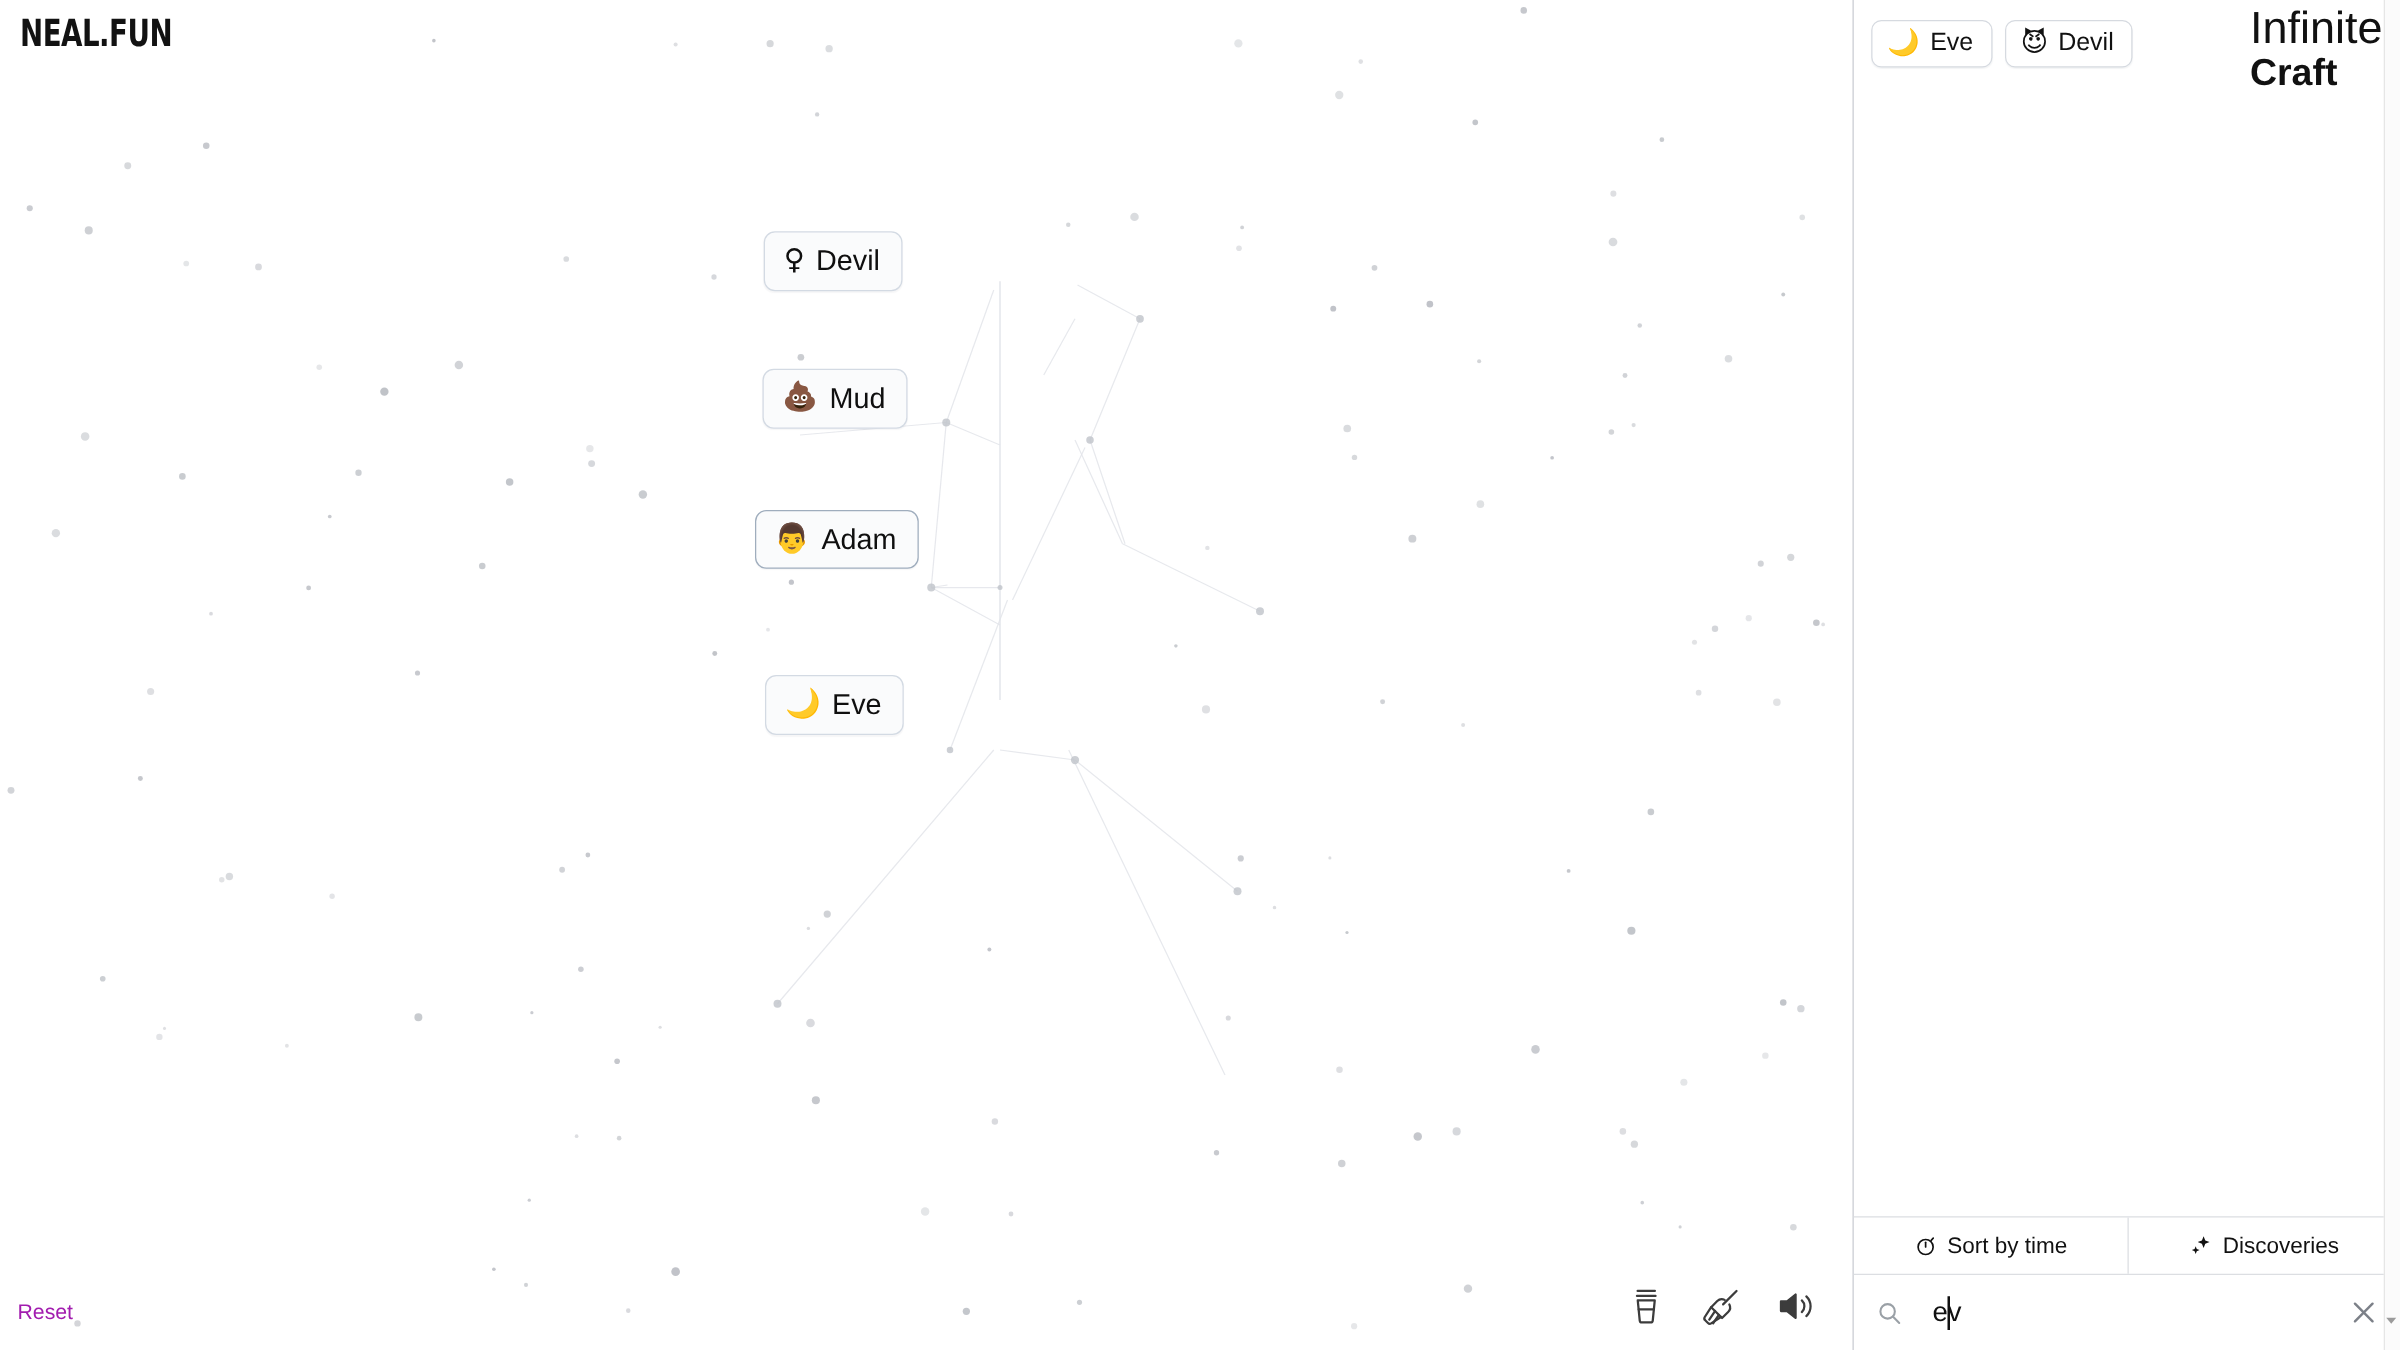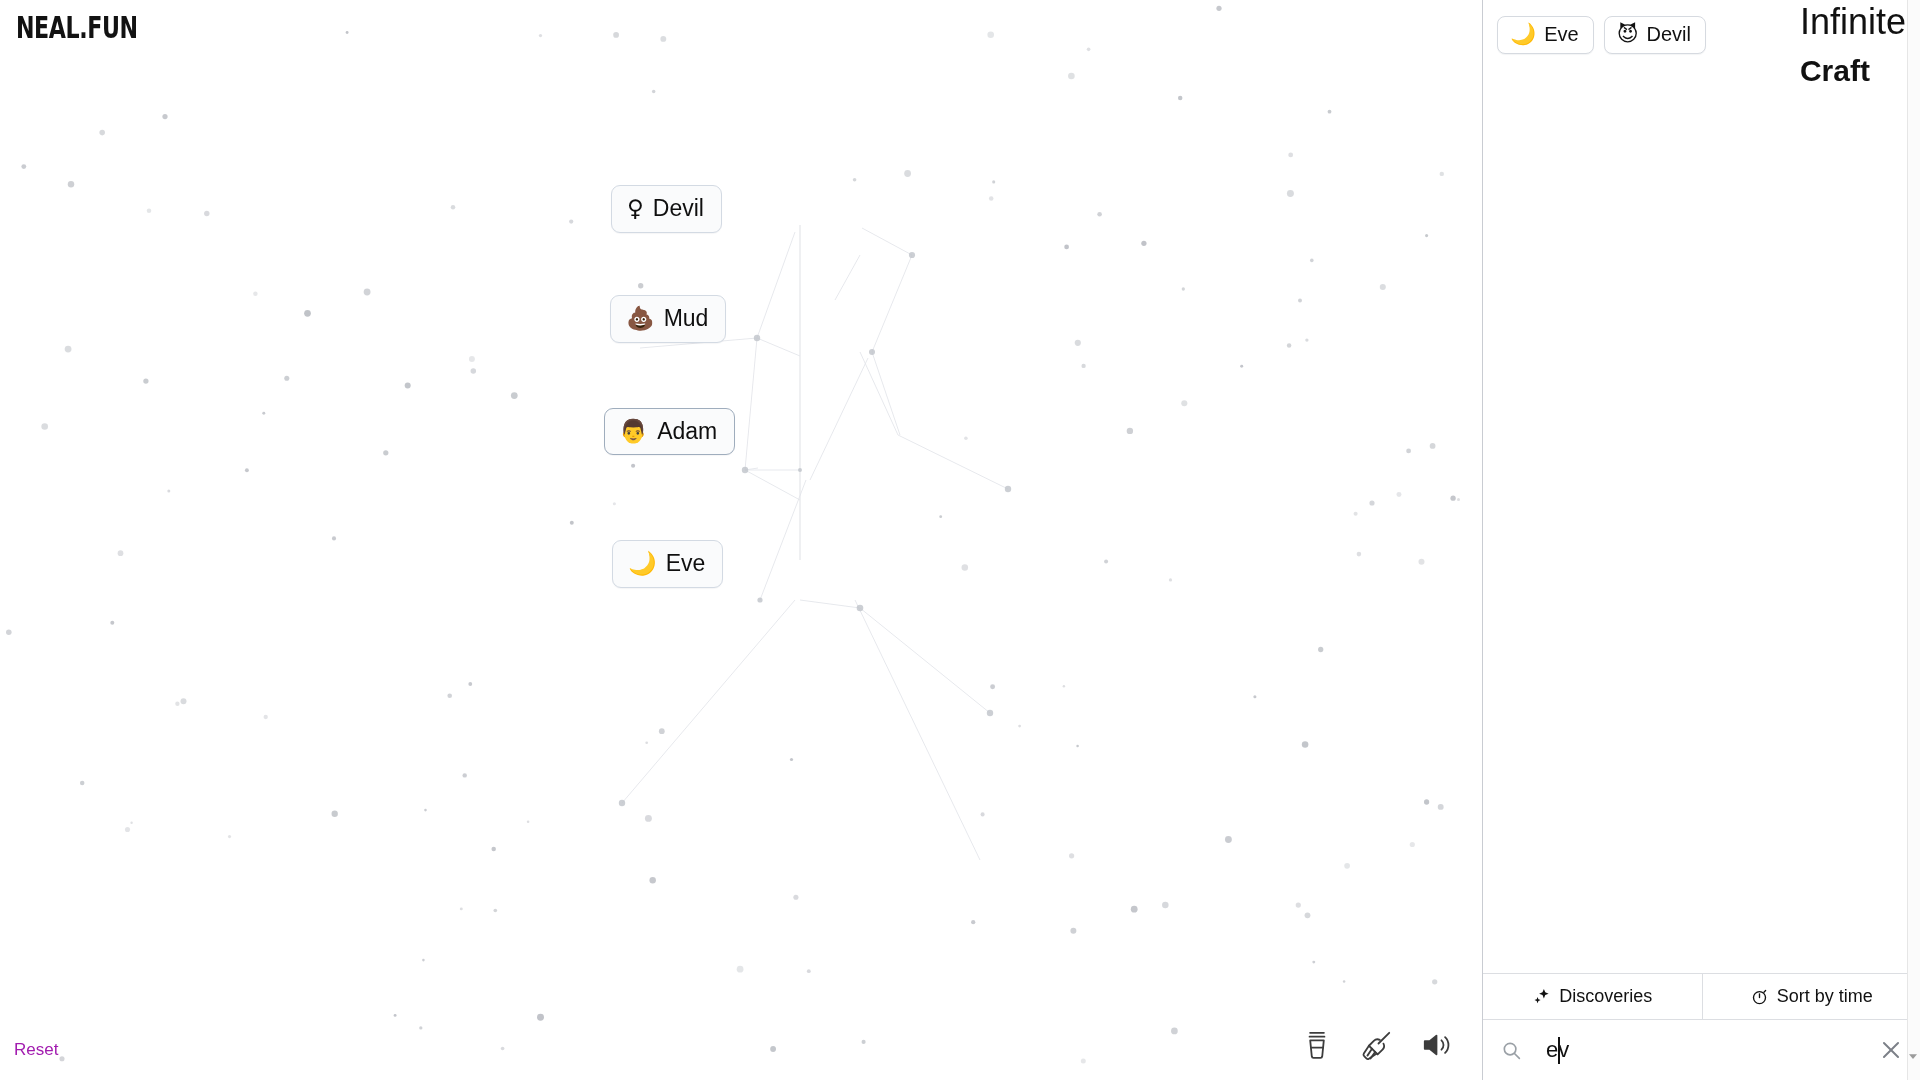--- a/index.html
+++ b/index.html
@@ -118,21 +118,21 @@
     background:#fbfbfb; border-left:1px solid #e6e6e6;
   }
   #sb-arrow { position:absolute; right:1px; bottom:18px; width:12px; height:12px; }
 
   
   .title {
     position:absolute; right:14px; top:4px;
     z-index:6; line-height:1.0;
   }
   .title .t1 { font-size:36px; font-weight:300; color:#111; letter-spacing:0px; }
-  .title .t2 { font-size:30px; font-weight:700; color:#111; margin-top:16px; }
+  .title .t2 { font-size:30px; font-weight:700; color:#111; margin-top:4px; }
 </style>
 </head>
 <body>
 
 <div id="app">
 
   <div id="canvas">
 
     <svg id="linkfield">
         <line x1="800" y1="225" x2="800" y2="560" stroke="#e3e5ea" stroke-width="1.3" opacity="0.9"></line>
@@ -363,34 +363,34 @@
           <span>Eve</span>
         </div>
         <div class="chip">
           <span class="emj">😈</span>
           <span>Devil</span>
         </div>
       </div>
 
     <div id="sortbar">
       <button class="sortbtn">
-        <svg width="19" height="19" viewBox="0 0 24 24" fill="#111">
-          <path d="M15 2.4l1.7 4.3 4.3 1.7-4.3 1.7L15 14.4l-1.7-4.3L9 8.4l4.3-1.7z"></path>
-          <path d="M7 12.6l1.1 2.8 2.8 1.1-2.8 1.1L7 20.4l-1.1-2.8-2.8-1.1 2.8-1.1z"></path>
-        </svg>
-        <span>Discoveries</span>
-      </button>
-      <button class="sortbtn">
         <svg width="19" height="19" viewBox="0 0 24 24" fill="none" stroke="#111" stroke-width="1.7" stroke-linecap="round">
           <circle cx="12" cy="13.4" r="7.6"></circle>
           <path d="M12 13.4V8.6"></path>
           <path d="M17.6 6.6l2.1-2.1"></path>
         </svg>
         <span>Sort by time</span>
       </button>
+      <button class="sortbtn">
+        <svg width="19" height="19" viewBox="0 0 24 24" fill="#111">
+          <path d="M15 2.4l1.7 4.3 4.3 1.7-4.3 1.7L15 14.4l-1.7-4.3L9 8.4l4.3-1.7z"></path>
+          <path d="M7 12.6l1.1 2.8 2.8 1.1-2.8 1.1L7 20.4l-1.1-2.8-2.8-1.1 2.8-1.1z"></path>
+        </svg>
+        <span>Discoveries</span>
+      </button>
     </div>
 
     <div id="searchrow">
       <svg class="magn" viewBox="0 0 24 24" fill="none" stroke="#9aa0a6" stroke-width="1.9" stroke-linecap="round">
         <circle cx="10.4" cy="10.4" r="6.6"></circle>
         <path d="M15.4 15.4 21 21"></path>
       </svg>
       <input id="searchinput" autocomplete="off" placeholder="" value="ev" style="">
       <span class="caret"></span>
       <svg id="clearbtn" viewBox="0 0 24 24" fill="none" stroke="#7c8088" stroke-width="1.8" stroke-linecap="round" aria-label="Clear search">

